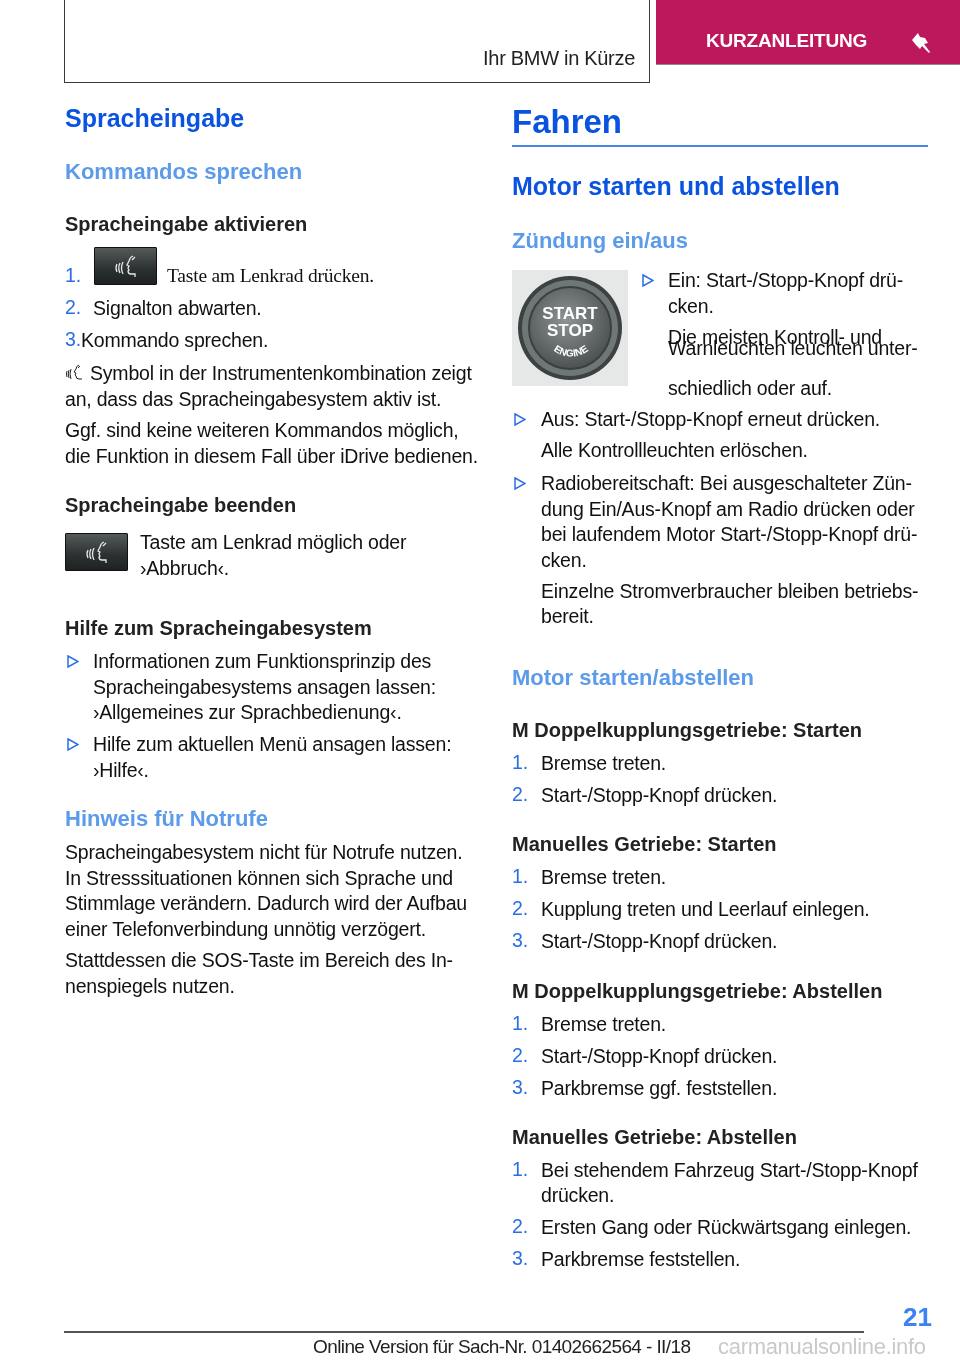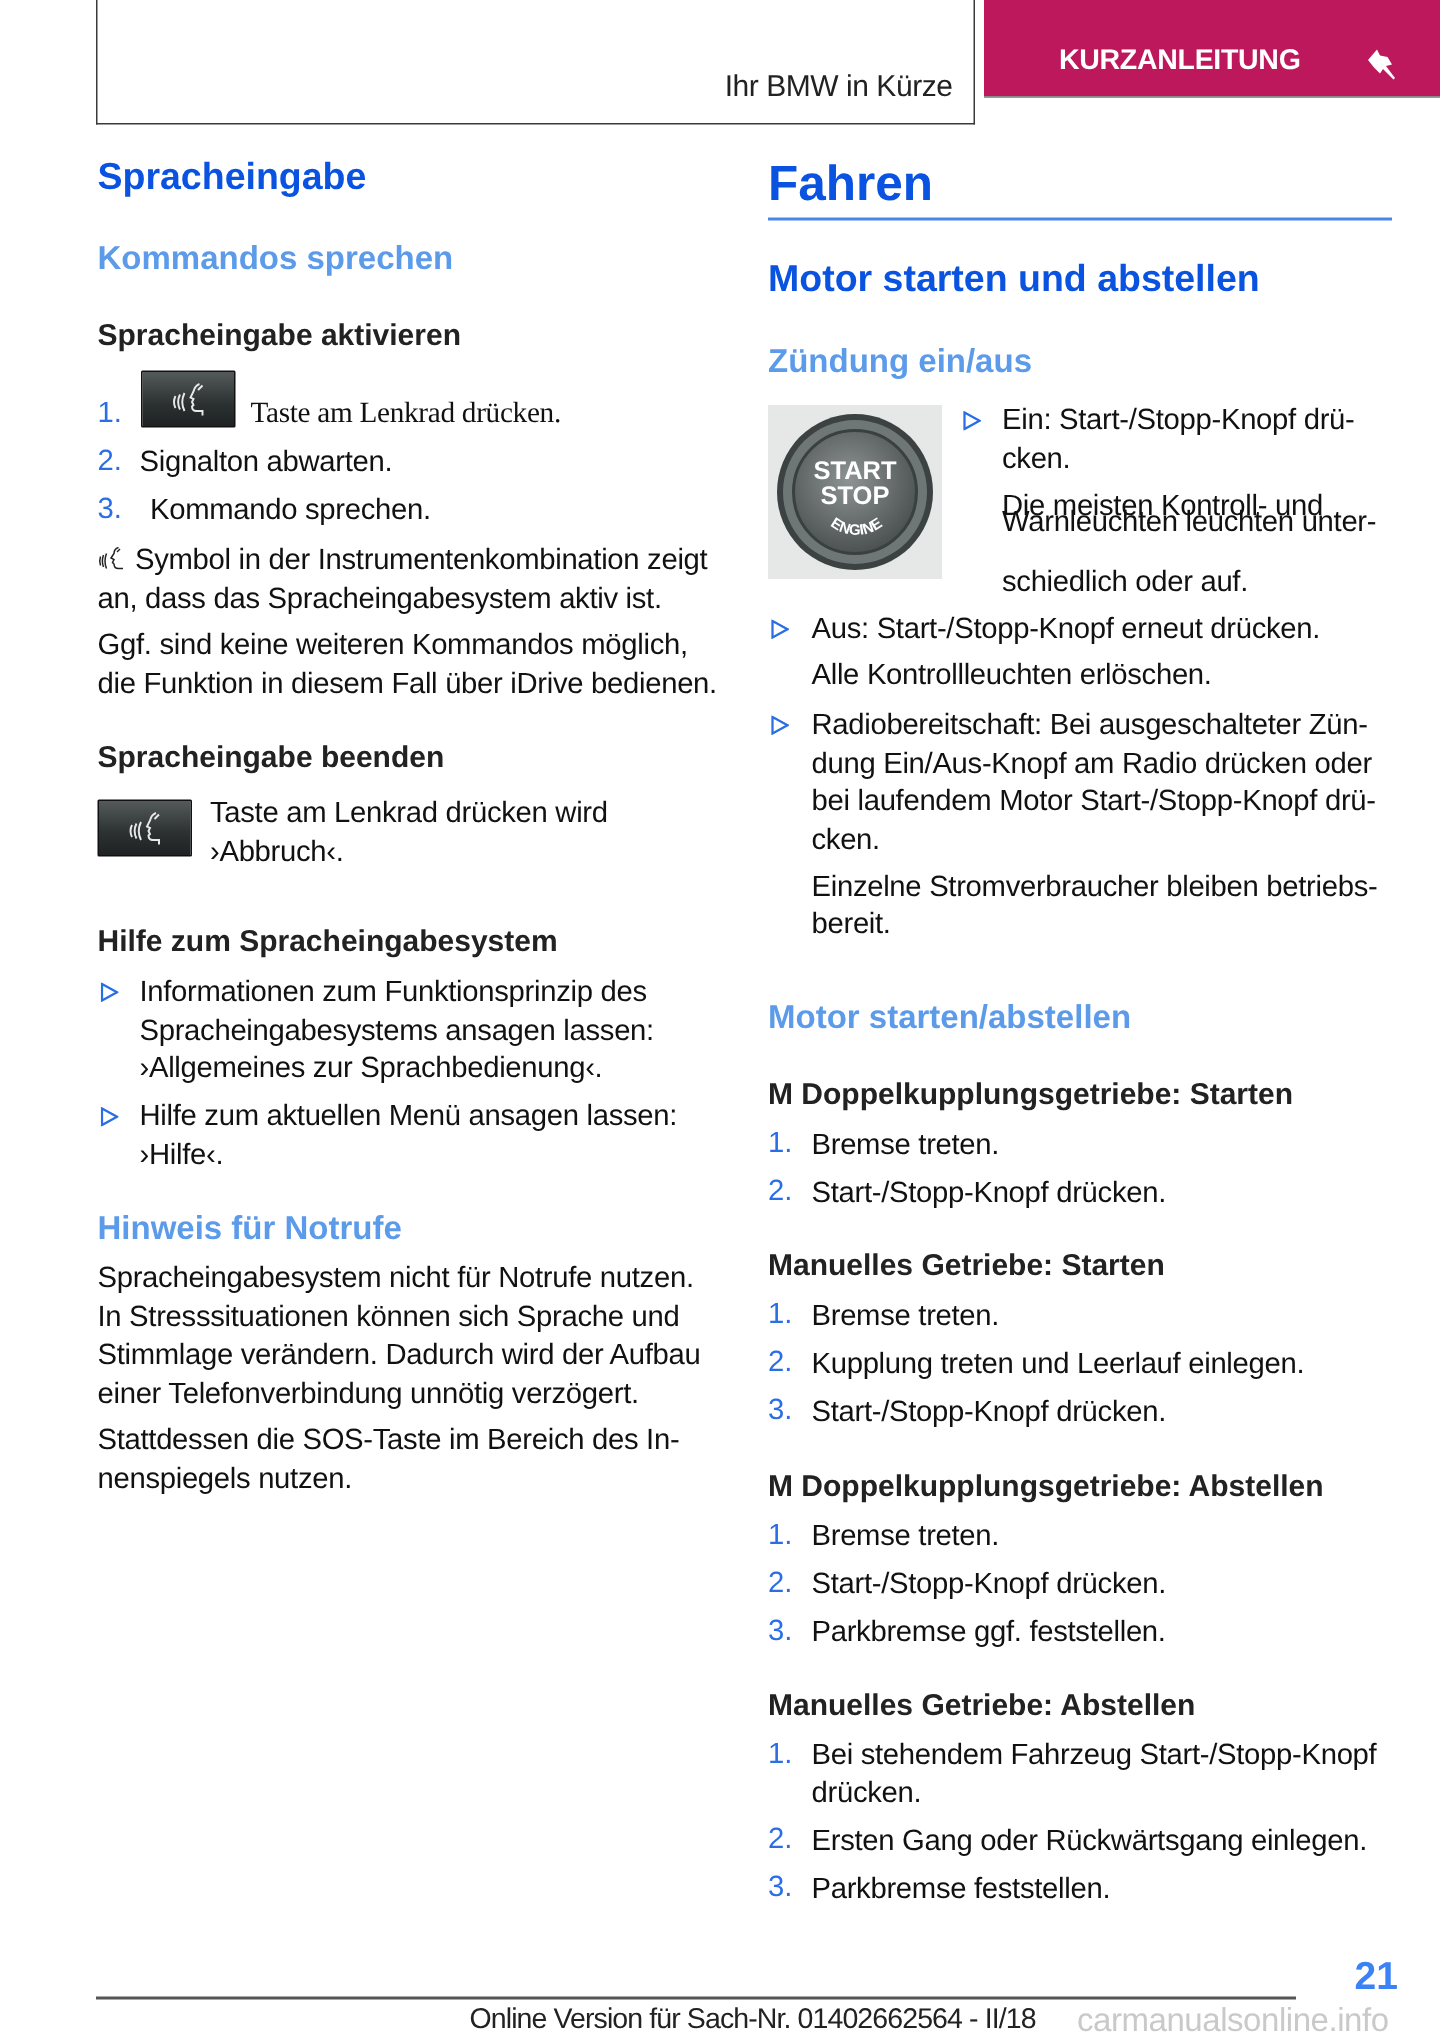--- a/index.html
+++ b/index.html
@@ -77,21 +77,21 @@
         <path d="M38 8 q-3 1 -4 5 l-2 4 l2 1 l-1 2 l1 2 l-1 1 q0 3 3 3 l4 0 l0 3"></path>
         <path d="M37 12 l3 -3"></path>
       </g>
     </svg>
   </div>
   <span class="p" style="left:167px; top:263px;font-family:Liberation Serif, serif;">Taste am Lenkrad drücken.</span>
 
   <span class="num" style="left:65px; top:296px;">2.</span>
   <span class="p" style="left:93px; top:296px;">Signalton abwarten.</span>
   <span class="num" style="left:65px; top:328px;">3.</span>
-  <span class="p" style="left:100px; top:328px;">Kommando sprechen.</span>
+  <span class="p" style="left:81px; top:328px;">Kommando sprechen.</span>
 
   <svg style="position:absolute; left:64px; top:363px;" width="22" height="18" viewBox="0 0 22 18">
     <g fill="none" stroke="#222" stroke-width="1">
       <path d="M3 8 q-1 3 0 6"></path>
         <path d="M5 7 q-1.5 4 0 8"></path>
         <path d="M7 6 q-2 5 0 10"></path>
       <path d="M15 2 q-3 1 -3 4 l-2 3 l2 1 l-1 2 l1 1 q0 3 3 3 l3 0"></path>
         <path d="M14 5 l2 -2"></path>
     </g>
   </svg>
@@ -105,21 +105,21 @@
     <svg width="60" height="35" viewBox="0 0 60 35">
       <g fill="none" stroke="#e8e8e8" stroke-width="1.3">
         <path d="M22 16 q-2 4 0 8"></path>
           <path d="M25 15 q-2.5 5 0 10"></path>
           <path d="M28 14 q-3 6 0 12"></path>
         <path d="M38 8 q-3 1 -4 5 l-2 4 l2 1 l-1 2 l1 2 l-1 1 q0 3 3 3 l4 0 l0 3"></path>
         <path d="M37 12 l3 -3"></path>
       </g>
     </svg>
   </div>
-  <span class="p" style="left:140px; top:530px;">Taste am Lenkrad drücken wird</span>
+  <span class="p" style="left:140px; top:530px;">Taste am Lenkrad möglich oder</span>
   <span class="p" style="left:140px; top:556px;">›Abbruch‹.</span>
 
   <div class="h3" style="left:65px; top:617px;">Hilfe zum Spracheingabesystem</div>
   <svg class="tri" style="left:67px; top:655px;" viewBox="0 0 12 13">
       <path d="M1 1 L11 6.5 L1 12 Z" fill="none" stroke="#2a6ee6" stroke-width="1.5"></path>
     </svg>
   <span class="p" style="left:93px; top:649px;">Informationen zum Funktionsprinzip des</span>
   <span class="p" style="left:93px; top:675px;">Spracheingabesystems ansagen lassen:</span>
   <span class="p" style="left:93px; top:700px;">›Allgemeines zur Sprachbedienung‹.</span>
   <svg class="tri" style="left:67px; top:738px;" viewBox="0 0 12 13">

